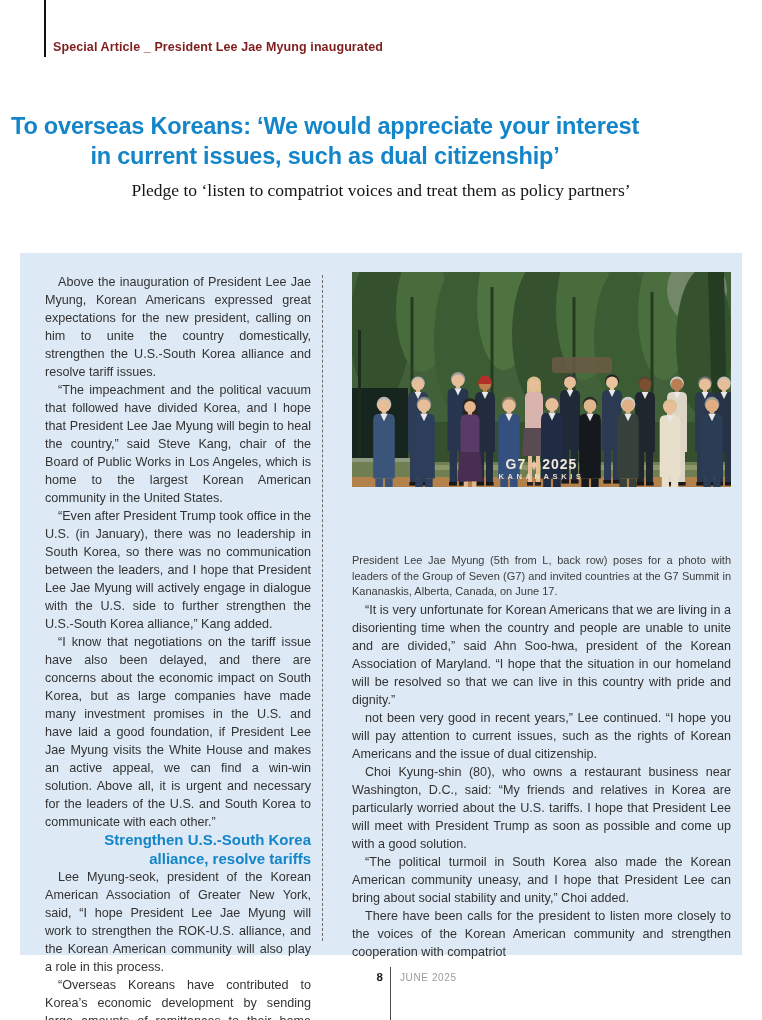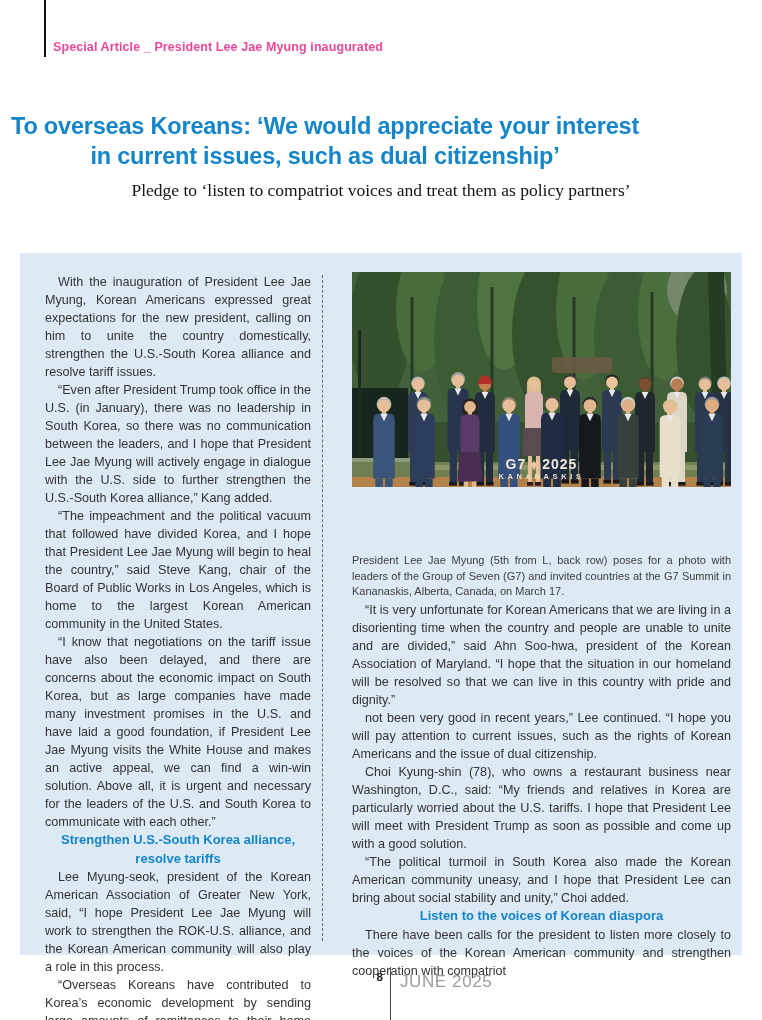--- a/index.html
+++ b/index.html
@@ -3,21 +3,21 @@
 <meta charset="utf-8">
 <style>
   html,body { margin:0; padding:0; }
   body {
     width:762px; height:1020px; position:relative; background:#ffffff;
     font-family:"Liberation Sans", sans-serif; overflow:hidden;
   }
   .kicker-bar { position:absolute; left:44px; top:0; width:2px; height:57px; background:#101010; }
   .kicker {
     position:absolute; left:53px; top:40px; font-size:12.5px; font-weight:bold;
-    color:#ec4899; letter-spacing:0.1px; white-space:nowrap;
+    color:#7f1d1d; letter-spacing:0.1px; white-space:nowrap;
   }
   .title {
     position:absolute; left:0; top:111px; width:650px; text-align:center;
     color:#1485c8; font-weight:bold; font-size:23.5px; line-height:30px; letter-spacing:-0.2px;
   }
   .subtitle {
     position:absolute; left:0; top:180px; width:762px; text-align:center;
     font-family:"Liberation Serif", serif; font-size:17.5px; color:#141414;
   }
   .panel { position:absolute; left:20px; top:253px; width:722px; height:702px; background:#dde9f4; }
@@ -29,21 +29,21 @@
     position:absolute; left:45px; top:273px; width:266px;
     font-size:12.6px; line-height:18px; color:#333333; text-align:justify;
   }
   .col-right {
     position:absolute; left:352px; top:601px; width:379px;
     font-size:12.6px; line-height:18px; color:#333333; text-align:justify;
   }
   .col-left p, .col-right p { margin:0; text-indent:13px; }
   .subhead {
     color:#1485c8; font-weight:bold; text-indent:0 !important;
-    margin:8px 0 3px 0; line-height:18.5px; font-size:13px; text-align:center;
+    margin:8px 0 3px 0; line-height:18.5px; font-size:15px; text-align:right;
   }
   .photo {
     position:absolute; left:352px; top:272px; width:379px; height:215px;
     overflow:hidden; background:#8b5cf6;
   }
   .photo svg { display:block; }
   .g7logo {
     position:absolute; left:0; right:0; bottom:6px; text-align:center;
     color:#f2e8dc; line-height:1.1; pointer-events:none;
   }
@@ -53,42 +53,42 @@
   .caption {
     position:absolute; left:352px; top:553px; width:379px;
     font-size:11px; line-height:15.5px; color:#3d3d3d; text-align:justify;
   }
   .footer-pageno {
     position:absolute; left:330px; top:971px; width:53px; text-align:right;
     font-size:11.5px; font-weight:bold; color:#1a1a1a;
   }
   .footer-rule { position:absolute; left:390px; top:967px; width:1px; height:53px; background:#4a4a4a; }
   .footer-issue {
-    position:absolute; left:400px; top:972px; font-size:17px; color:#9b9b9b; letter-spacing:0.6px;
+    position:absolute; left:400px; top:972px; font-size:10px; color:#9b9b9b; letter-spacing:0.6px;
   }
 </style>
 </head>
 <body>
 
 <div class="kicker-bar"></div>
 <div class="kicker">Special Article _ President Lee Jae Myung inaugurated</div>
 
 <div class="title">
   <div>To overseas Koreans: ‘We would appreciate your interest</div>
   <div>in current issues, such as dual citizenship’</div>
 </div>
 <div class="subtitle">Pledge to ‘listen to compatriot voices and treat them as policy partners’</div>
 
 <div class="panel"></div>
 <div class="col-divider"></div>
 
 <div class="col-left">
-  <p>With the inauguration of President Lee Jae Myung, Korean Americans expressed great expectations for the new president, calling on him to unite the country domestically, strengthen the U.S.-South Korea alliance and resolve tariff issues.</p>
+  <p>Above the inauguration of President Lee Jae Myung, Korean Americans expressed great expectations for the new president, calling on him to unite the country domestically, strengthen the U.S.-South Korea alliance and resolve tariff issues.</p>
+  <p>“The impeachment and the political vacuum that followed have divided Korea, and I hope that President Lee Jae Myung will begin to heal the country,” said Steve Kang, chair of the Board of Public Works in Los Angeles, which is home to the largest Korean American community in the United States.</p>
   <p>“Even after President Trump took office in the U.S. (in January), there was no leadership in South Korea, so there was no communication between the leaders, and I hope that President Lee Jae Myung will actively engage in dialogue with the U.S. side to further strengthen the U.S.-South Korea alliance,” Kang added.</p>
-  <p>“The impeachment and the political vacuum that followed have divided Korea, and I hope that President Lee Jae Myung will begin to heal the country,” said Steve Kang, chair of the Board of Public Works in Los Angeles, which is home to the largest Korean American community in the United States.</p>
   <p>“I know that negotiations on the tariff issue have also been delayed, and there are concerns about the economic impact on South Korea, but as large companies have made many investment promises in the U.S. and have laid a good foundation, if President Lee Jae Myung visits the White House and makes an active appeal, we can find a win-win solution. Above all, it is urgent and necessary for the leaders of the U.S. and South Korea to communicate with each other.”</p>
   <p class="subhead">Strengthen U.S.-South Korea alliance, resolve tariffs</p>
   <p>Lee Myung-seok, president of the Korean American Association of Greater New York, said, “I hope President Lee Jae Myung will work to strengthen the ROK-U.S. alliance, and the Korean American community will also play a role in this process.</p>
   <p>“Overseas Koreans have contributed to Korea’s economic development by sending large amounts of remittances to their home countries, but it is unfortunate that the perception of Korean Americans in Korea has</p>
 </div>
 
 <div class="photo">
   <svg width="379" height="275" viewBox="0 0 379 275">
     <defs>
       <symbol id="man" overflow="visible">
@@ -239,26 +239,25 @@
   <div class="g7logo">
     <div class="g7line1">
       <span>G7</span><span class="leaf"><svg width="10" height="10" viewBox="0 0 10 10">
             <path d="M5 0 L6 3 L9 2 L7.5 5 L10 6 L6.5 7 L5 10 L3.5 7 L0 6 L2.5 5 L1 2 L4 3 Z" fill="#eec3a6"></path>
           </svg></span><span>2025</span>
     </div>
     <div class="g7line2">KANANASKIS</div>
   </div>
 </div>
 
-<div class="caption">President Lee Jae Myung (5th from L, back row) poses for a photo with leaders of the Group of Seven (G7) and invited countries at the G7 Summit in Kananaskis, Alberta, Canada, on March 17.</div>
+<div class="caption">President Lee Jae Myung (5th from L, back row) poses for a photo with leaders of the Group of Seven (G7) and invited countries at the G7 Summit in Kananaskis, Alberta, Canada, on June 17.</div>
 
 <div class="col-right">
   <p>“It is very unfortunate for Korean Americans that we are living in a disorienting time when the country and people are unable to unite and are divided,” said Ahn Soo-hwa, president of the Korean Association of Maryland. “I hope that the situation in our homeland will be resolved so that we can live in this country with pride and dignity.”</p>
   <p>not been very good in recent years,” Lee continued. “I hope you will pay attention to current issues, such as the rights of Korean Americans and the issue of dual citizenship.</p>
-  <p>Choi Kyung-shin (78), who owns a restaurant business near Washington, D.C., said: “My friends and relatives in Korea are particularly worried about the U.S. tariffs. I hope that President Lee will meet with President Trump as soon as possible and come up with a good solution.</p>
+  <p>Choi Kyung-shin (80), who owns a restaurant business near Washington, D.C., said: “My friends and relatives in Korea are particularly worried about the U.S. tariffs. I hope that President Lee will meet with President Trump as soon as possible and come up with a good solution.</p>
   <p>“The political turmoil in South Korea also made the Korean American community uneasy, and I hope that President Lee can bring about social stability and unity,” Choi added.</p>
-  <p class="subhead">Listen to the voices of Korean diaspora</p>
   <p>There have been calls for the president to listen more closely to the voices of the Korean American community and strengthen cooperation with compatriot</p>
 </div>
 
 <div class="footer-pageno">8</div>
 <div class="footer-rule"></div>
 <div class="footer-issue">JUNE 2025</div>
 
 </body></html>

